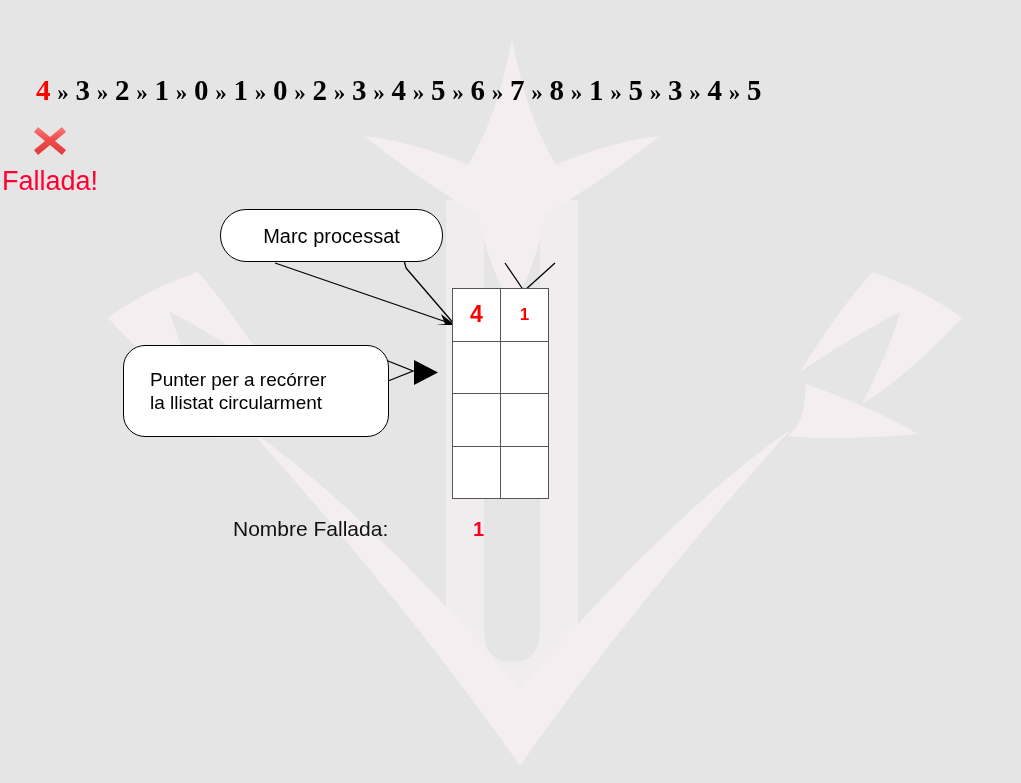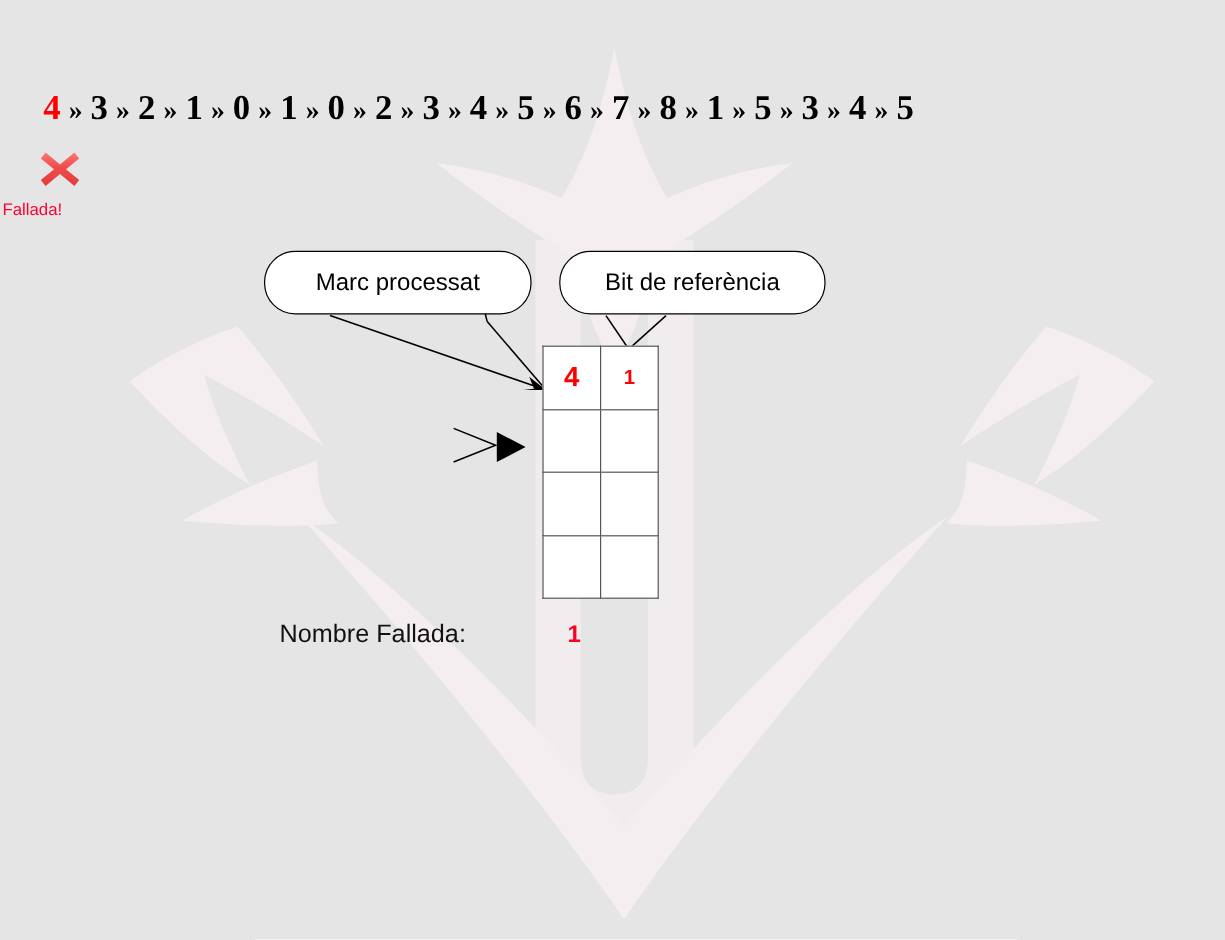--- a/index.html
+++ b/index.html
@@ -53,21 +53,21 @@
     left: 32px;
     top: 125px;
     width: 36px;
     height: 32px;
   }
   #fail-label {
     position: absolute;
     left: 2px;
     top: 166px;
     font-family: "Liberation Sans", sans-serif;
-    font-size: 14px;
+    font-size: 27px;
     color: #ff0033;
     white-space: nowrap;
   }
 
   
   .callout {
     position: absolute;
     border: 1.4px solid #000000;
     background: #ffffff;
     border-radius: 26px/26px;
@@ -249,24 +249,25 @@
 
     <g stroke="#000000" stroke-width="1.3" fill="none">
       <path d="M378 357 L413 371 L378 385"></path>
     </g>
   </svg>
 
   <div class="callout" id="callout-marc">
     <span class="callout-text">Marc processat</span>
   </div>
 
-  <div class="callout" id="callout-bit">
-    <span class="callout-text">Bit de referència</span>
+
+  <div class="callout" id="callout-punter">
+    <span class="callout-text">Punter per a recórrer
+la llistat circularment</span>
   </div>
-
 
   <svg style="position:absolute;left:411px;top:358px;width:30px;height:30px;" viewBox="0 0 30 30" xmlns="http://www.w3.org/2000/svg">
     <path d="M3 2 L27 14.5 L3 27 Z" fill="#000000"></path>
   </svg>
 
   <table id="frame-table">
     <tbody>
       <tr>
         <td class="page-cell">4</td>
         <td class="bit-cell">1</td>

